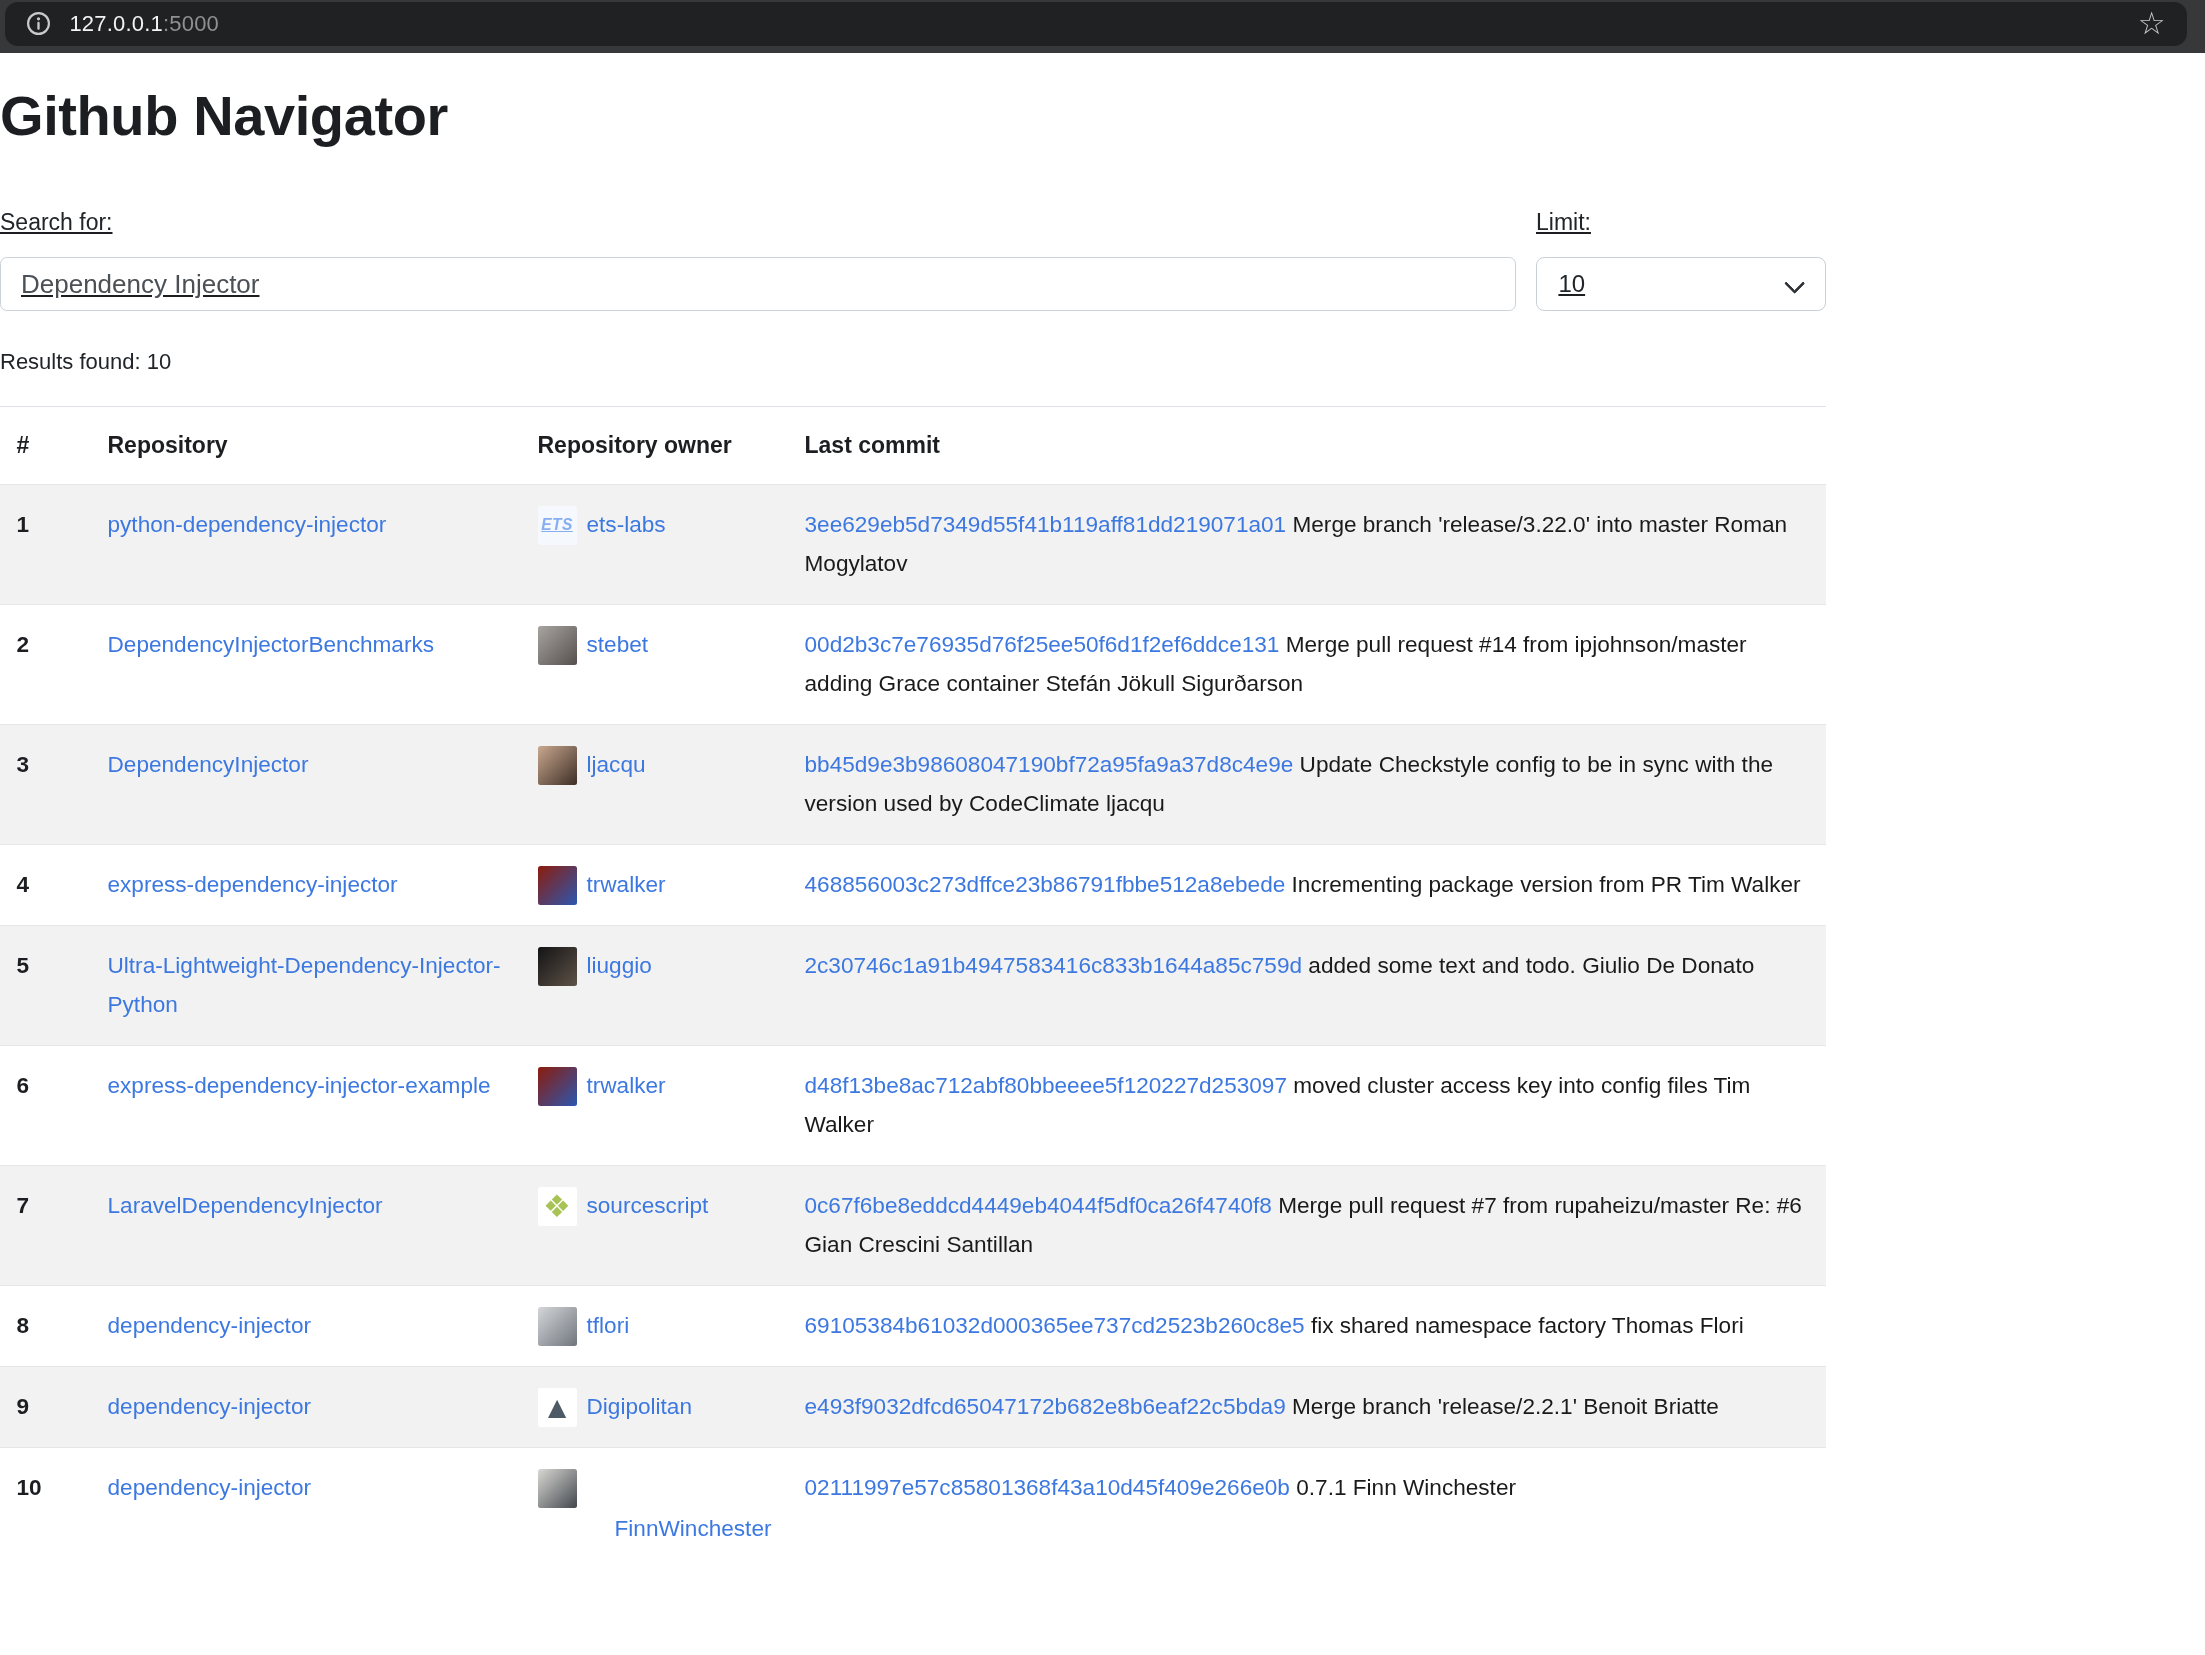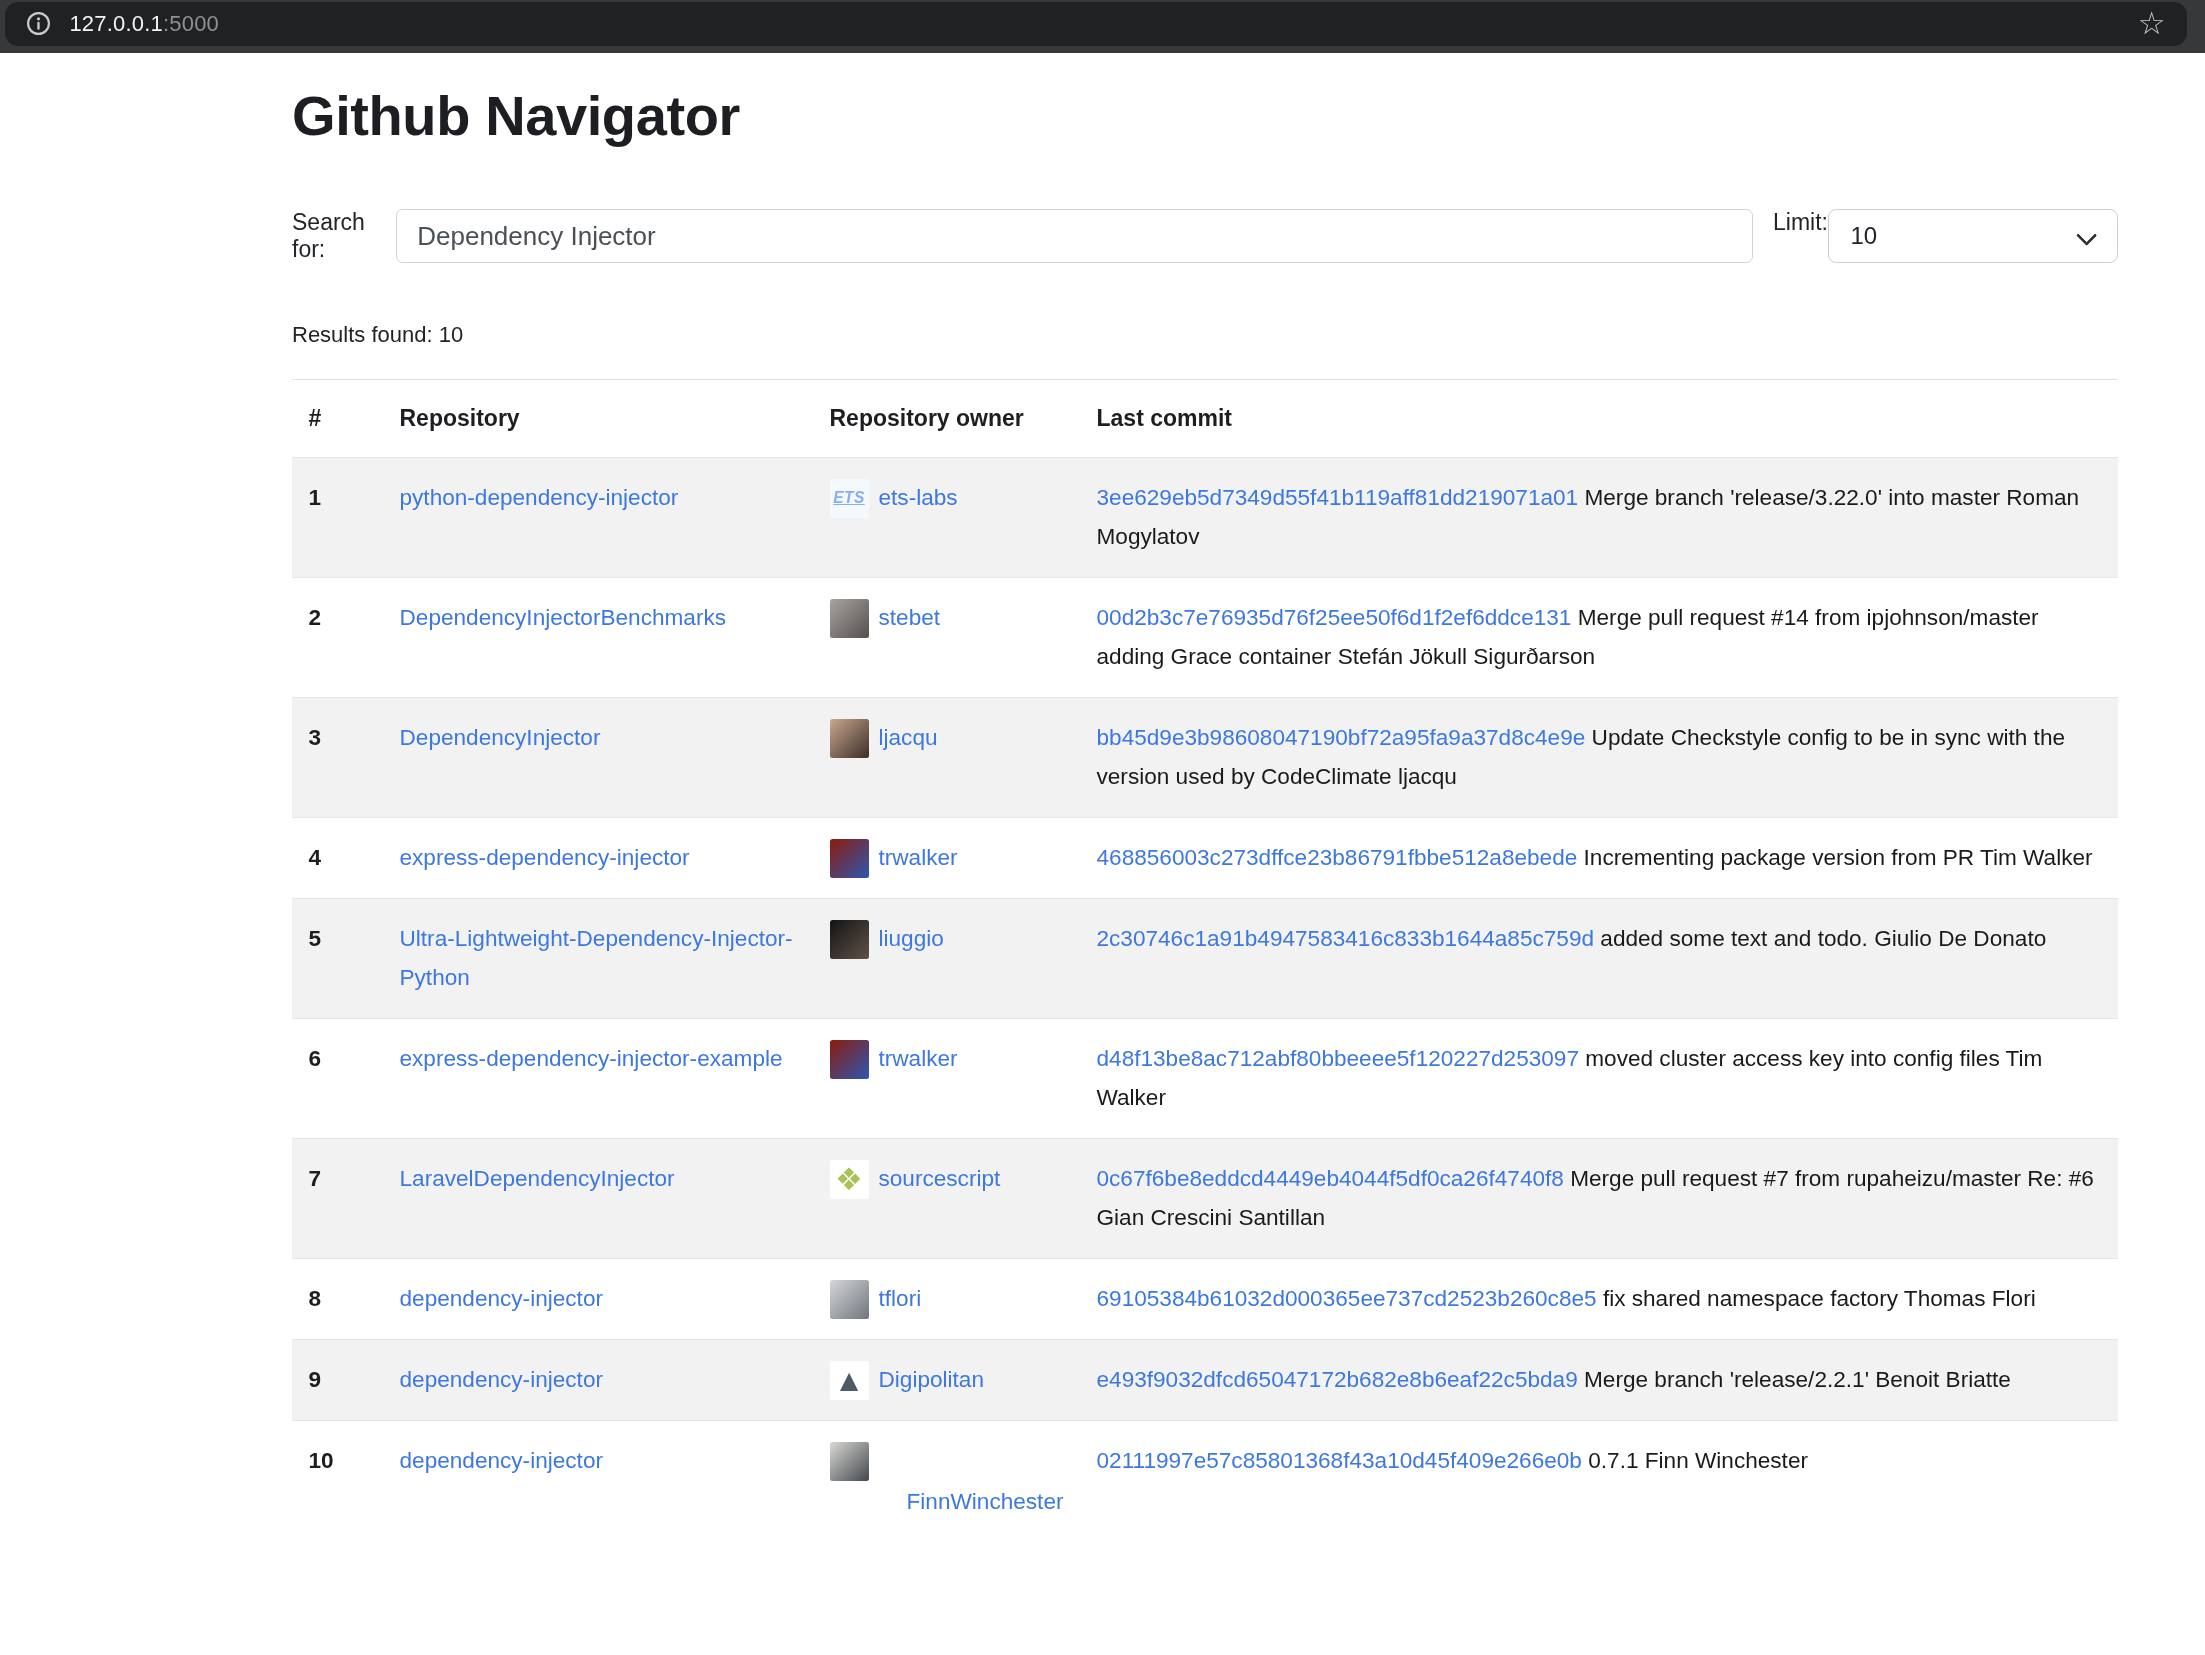--- a/index.html
+++ b/index.html
@@ -13,24 +13,24 @@
   .address-field{
     position:absolute;left:5px;right:18px;top:1.6px;height:44px;border-radius:13px;
     background:#1f2123;display:flex;align-items:center;padding:0 21.4px;box-sizing:border-box;
   }
   .info-icon{width:25px;height:25px;flex:none;margin-right:18px;}
   .info-icon svg{display:block;}
   .url{font-size:22px;color:#f2f3f4;letter-spacing:0.2px;}
   .url .port{color:#8e9093;}
   .star-icon{margin-left:auto;font-size:31px;color:#c8cacc;line-height:1;}
   
-  .page{width:1826px;margin-left:292px;}
+  .page{width:1826px;}
   h1.title{margin:30px 0 0 0;font-size:56px;font-weight:700;color:#1c1e21;letter-spacing:-0.4px;}
   .form-row{display:flex;gap:20px;margin-top:61px;align-items:flex-start;}
-  .field-group{display:flex;flex-direction:row;}
+  .field-group{display:flex;flex-direction:column;text-decoration:underline;}
   .field-group.grow{flex:1;}
   .field-group label{font-size:23px;color:#212529;margin-bottom:21.4px;}
   .text-input{
     height:54px;border:0.8px solid #cdd3d9;border-radius:6.6px;font-size:26px;color:#4a5056;
     padding:0 20px;box-sizing:border-box;width:100%;outline:none;
     font-family:"Liberation Sans","DejaVu Sans",sans-serif;background:#fff;
   }
   .select-wrap{
     position:relative;width:290px;height:54px;border:0.8px solid #c9cfd6;border-radius:8.2px;
     background:#fff;display:flex;align-items:center;padding:0 21.4px;box-sizing:border-box;cursor:default;

